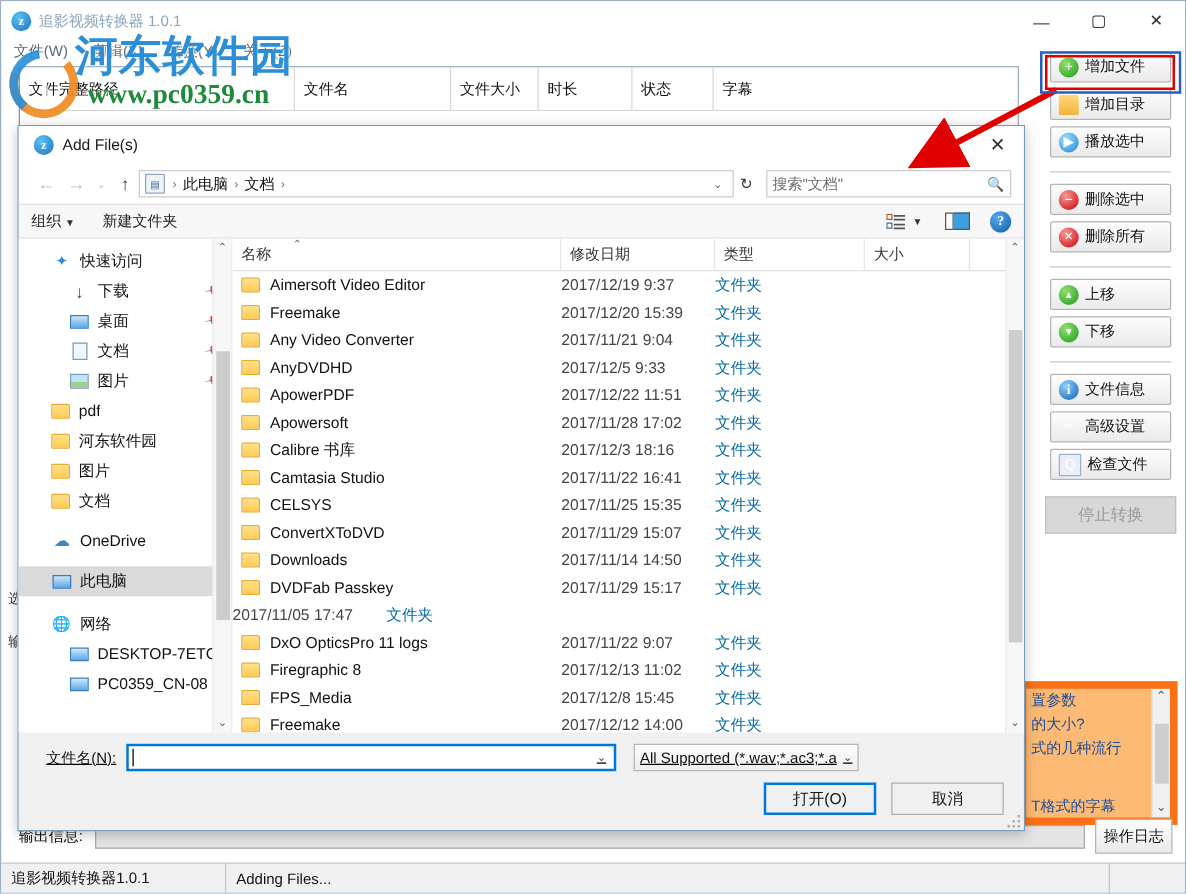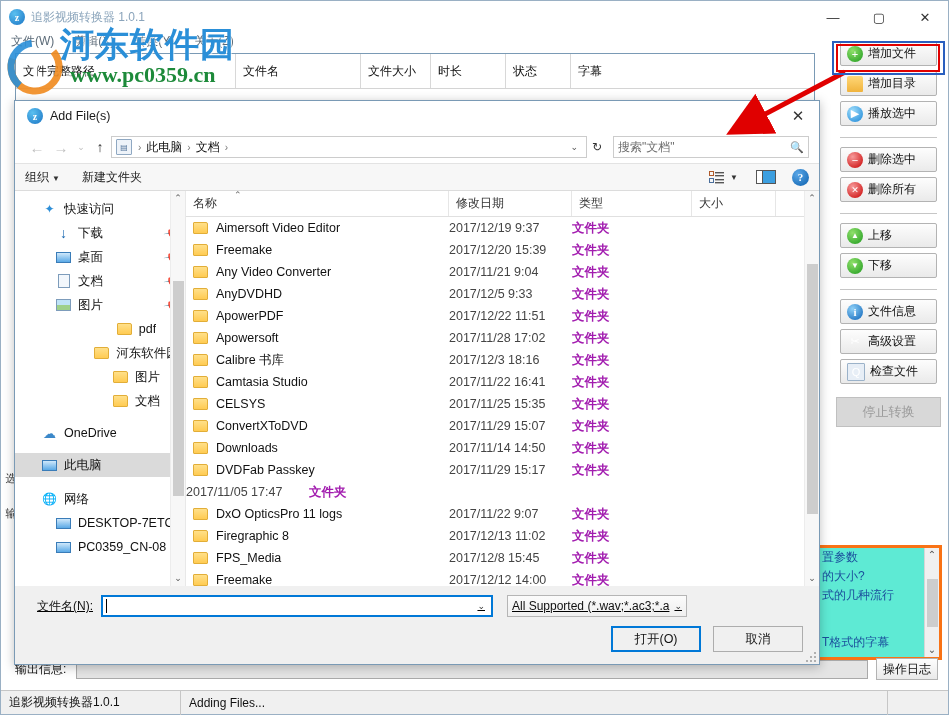--- a/index.html
+++ b/index.html
@@ -92,28 +92,28 @@
   #output-row{
     position:absolute;left:14px;top:655px;right:10px;height:26px;
     display:flex;align-items:center;
   }
   #output-label{font-size:12px;color:#111;white-space:nowrap;margin-right:10px;}
   #output-field{
     flex:1;height:19px;background:#e4e4e4;border:1px solid #a9a9a9;
     box-sizing:border-box;margin-right:8px;
   }
   #log-btn{
-    width:62px;height:22px;background:linear-gradient(#fdfdfd,#eaeaea);
+    width:62px;height:28px;background:linear-gradient(#fdfdfd,#eaeaea);
     border:1px solid #b3b3b3;font-size:12px;color:#111;
     display:flex;align-items:center;justify-content:center;box-sizing:border-box;
   }
   
   #help-panel{
     position:absolute;right:6px;top:544px;width:127px;height:115px;
-    background:#5eead4;border:3px solid #f97316;box-sizing:border-box;
+    background:#fdba74;border:6px solid #f97316;box-sizing:border-box;
     overflow:hidden;
   }
   #help-panel .hl{
     font-size:12px;color:#1b4f9c;white-space:nowrap;
     padding:1px 0 1px 4px;
   }
   #help-scroll{
     position:absolute;right:0;top:0;width:15px;height:100%;
     background:#f0f0f0;border-left:1px solid #d6d6d6;
     display:flex;flex-direction:column;align-items:center;justify-content:space-between;
@@ -214,21 +214,21 @@
   #tree{
     width:170px;background:#fff;position:relative;overflow:hidden;
     border-right:1px solid #e8e8e8;
   }
   .tnode{
     height:24px;display:flex;align-items:center;font-size:12.5px;color:#111;
     padding-left:26px;position:relative;box-sizing:border-box;
   }
   .tnode.sel{background:#dadada;}
   .tnode.l2{padding-left:40px;}
-  .tnode.l3{padding-left:72px;justify-content:center;}
+  .tnode.l3{padding-left:25px;}
   .tnode .tico{width:17px;height:16px;margin-right:6px;display:flex;align-items:center;justify-content:center;flex:0 0 17px;}
   .tnode .tlabel{white-space:nowrap;overflow:hidden;}
   .pin{margin-left:auto;margin-right:8px;font-size:10px;color:#9a9a9a;transform:rotate(35deg);}
   .folder-ico{
     width:15px;height:12px;background:linear-gradient(#ffe08a,#ffcb52);
     border:1px solid #e2ae38;border-radius:1px 2px 1px 1px;box-sizing:border-box;
   }
   .pc-ico{
     width:15px;height:11px;background:linear-gradient(#cfe8fb,#5aa9e6);
     border:1px solid #3a7cb8;box-sizing:border-box;
@@ -266,21 +266,21 @@
     position:absolute;left:48px;top:-1px;font-size:9px;color:#666;
   }
   .frow{height:22px;display:flex;align-items:center;font-size:12.5px;color:#111;}
   .frow .fn{display:flex;align-items:center;box-sizing:border-box;padding-left:7px;}
   .frow .fn .fico{
     width:15px;height:12px;margin-right:8px;flex:0 0 15px;
     background:linear-gradient(#ffe08a,#ffcb52);
     border:1px solid #e2ae38;border-radius:1px 2px 1px 1px;box-sizing:border-box;
   }
   .frow .fd{color:#444;box-sizing:border-box;}
-  .frow .ft{color:#a21caf;box-sizing:border-box;font-weight:bold;}
+  .frow .ft{color:#0369a1;box-sizing:border-box;}
   #fl-scroll{
     position:absolute;right:0;top:0;width:15px;height:100%;
     background:#f7f7f7;border-left:1px solid #ececec;box-sizing:border-box;
     display:flex;flex-direction:column;align-items:center;justify-content:space-between;
   }
   #fl-scroll .fa{font-size:9px;color:#555;height:15px;line-height:15px;}
   #fl-thumb{width:11px;height:250px;background:#cdcdcd;}
   
   #dlg-footer{
     position:absolute;left:0;bottom:0;right:0;height:78px;background:#f0f0f0;

